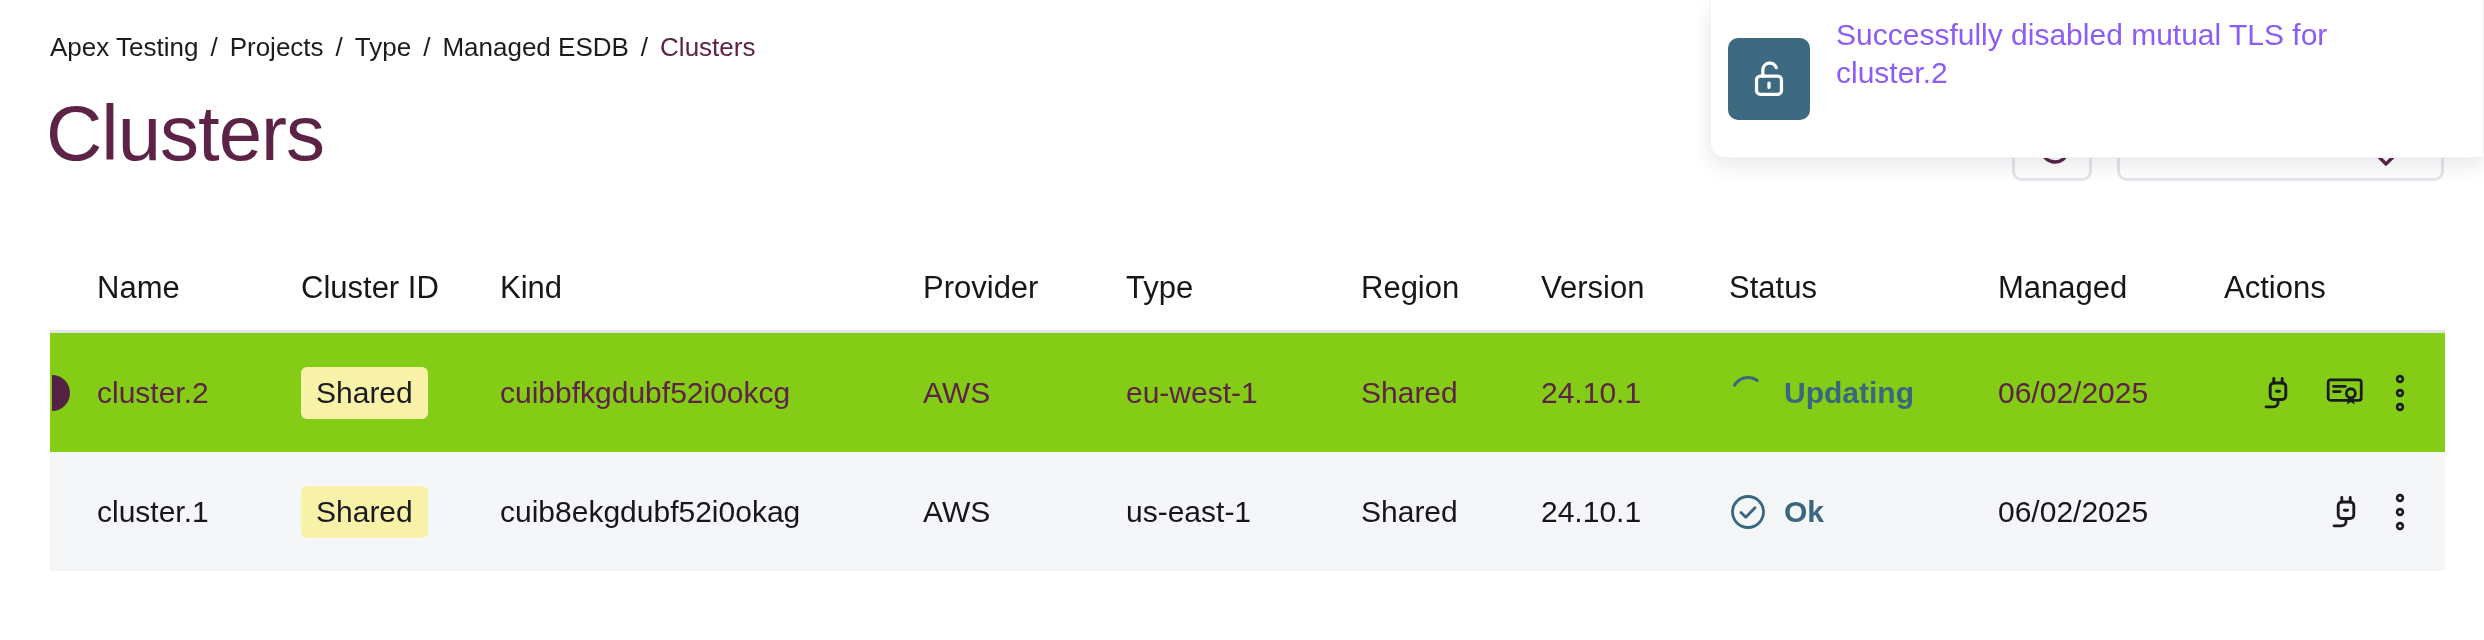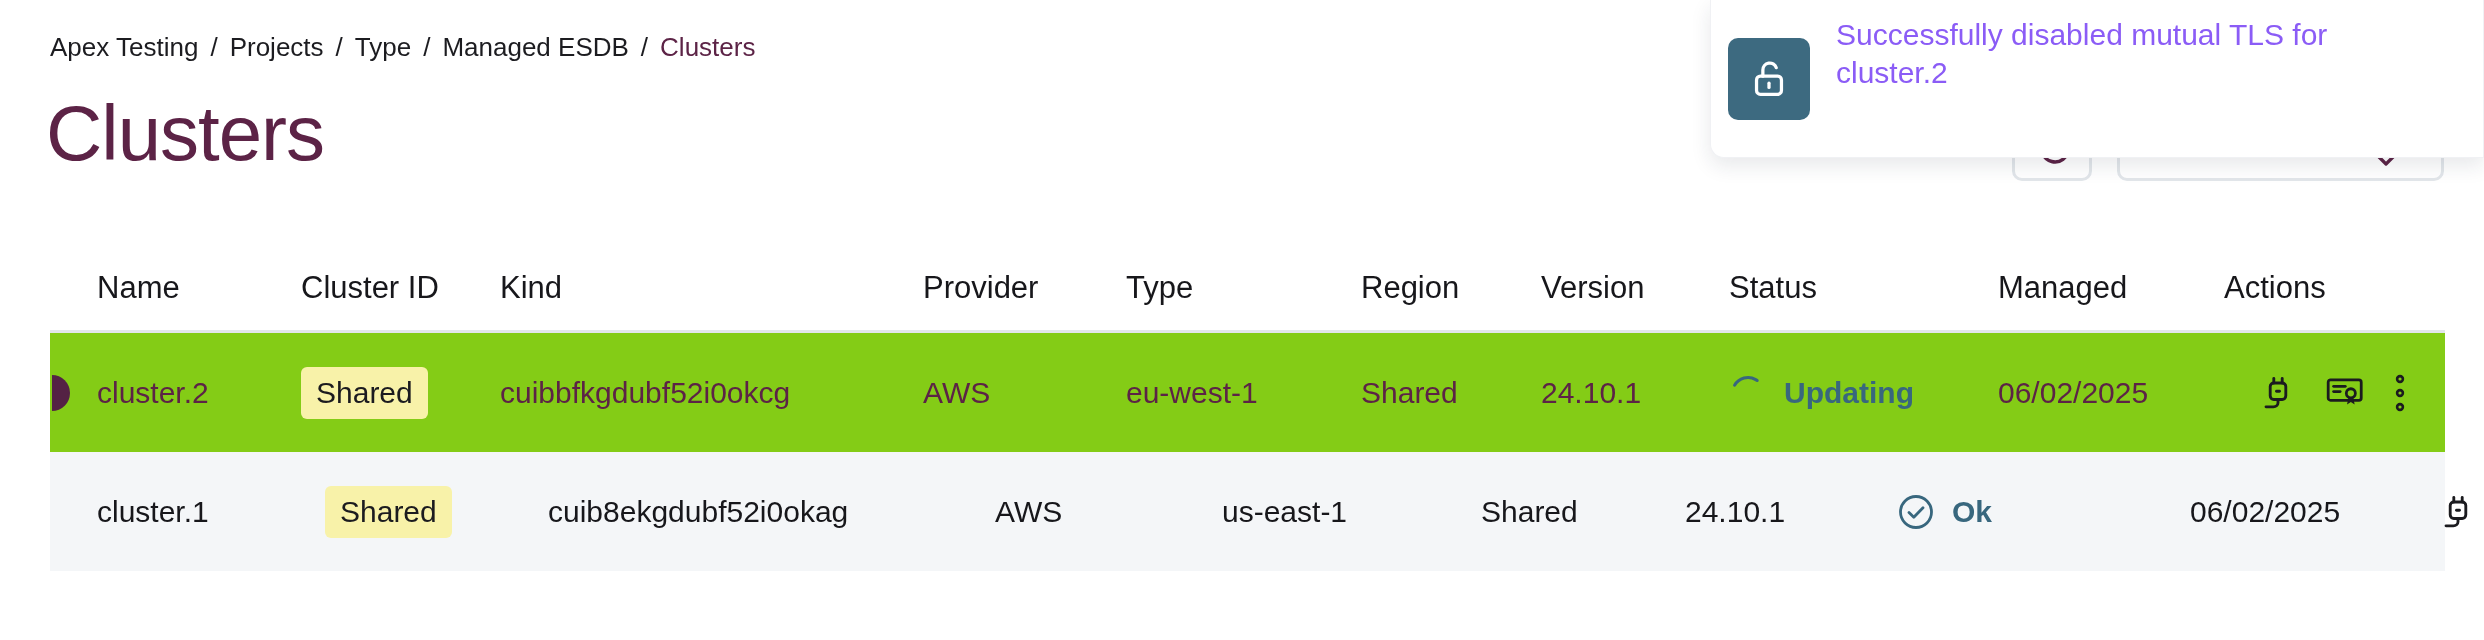--- a/index.html
+++ b/index.html
@@ -38,21 +38,21 @@
   .toast-msg { font-size:30px; line-height:38px; color:#8b5cf6; max-width:585px; }
 
   
   .table { position:absolute; left:50px; top:240px; width:2395px; }
   .grid-row { display:grid; align-items:center; padding-left:47px;
               grid-template-columns:204px 199px 423px 203px 235px 180px 188px 269px 226px 1fr; }
   .thead { height:93px; border-bottom:3px solid #e2e6ea; font-weight:400; font-size:31px;
            color:#17171b; align-items:end; padding-bottom:24px; }
   .row { height:119px; font-size:30px; position:relative; }
   .row-updating { background:#84cc16; color:#5c2346; }
-  .row-ok { background:#f4f6f8; color:#17171b;gap:24px; }
+  .row-ok { background:#f4f6f8; color:#17171b; }
   .row-indicator { position:absolute; left:2px; top:50%; margin-top:-18px;
                    width:18px; height:36px; border-radius:0 18px 18px 0; background:#542244; }
   .badge { display:inline-block; background:#f8f2a9; color:#1b1b1f; font-size:30px;
            padding:9px 15px; border-radius:6px; }
   .cell-status { display:flex; align-items:center; gap:17px; color:#38677e; font-weight:600; }
   .cell-actions { display:flex; align-items:center; justify-content:flex-end;
                   gap:30px; padding-right:39px; }
   .action-icon { display:flex; align-items:center; cursor:pointer; }
 </style>
 </head>

